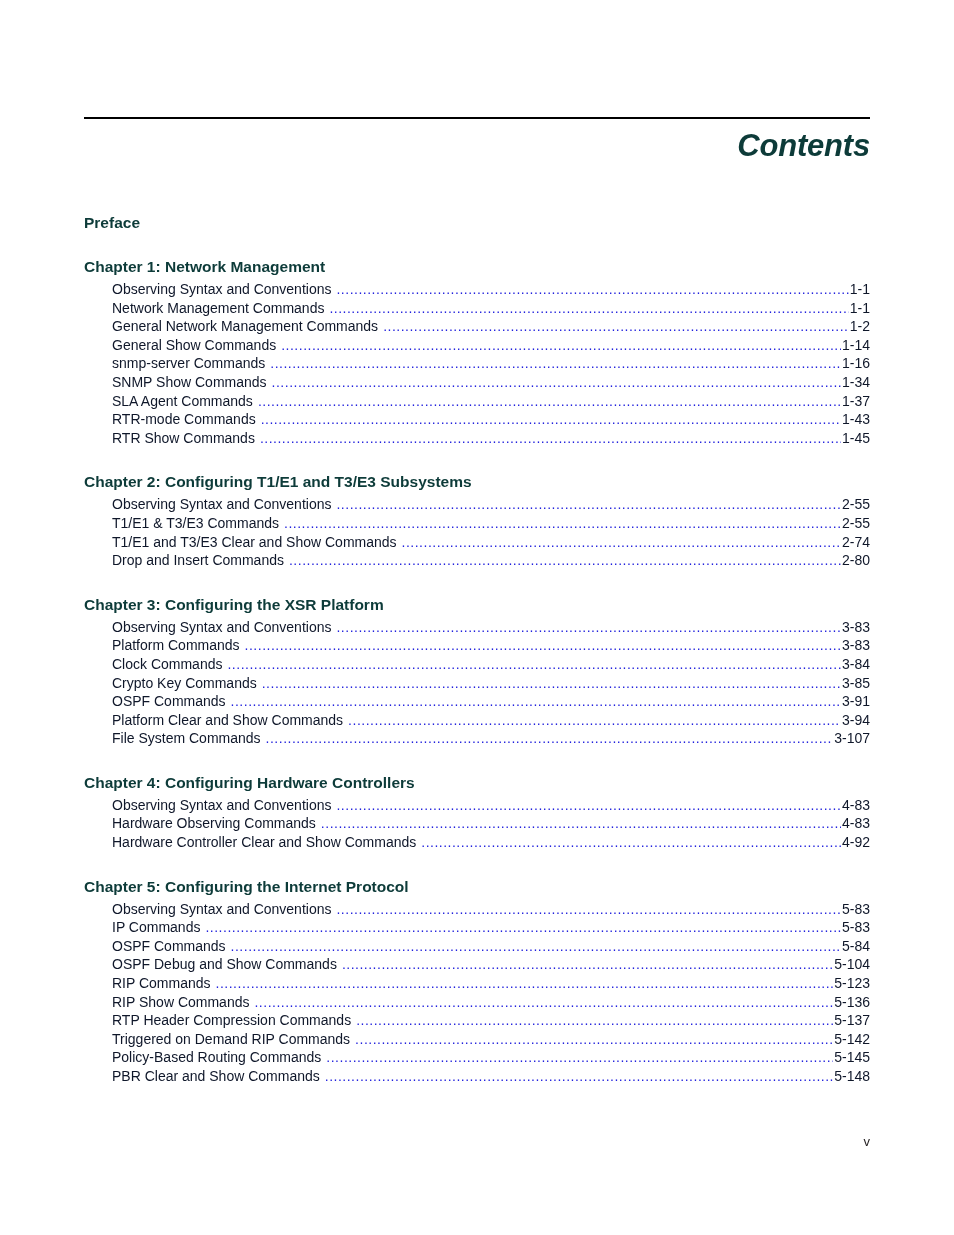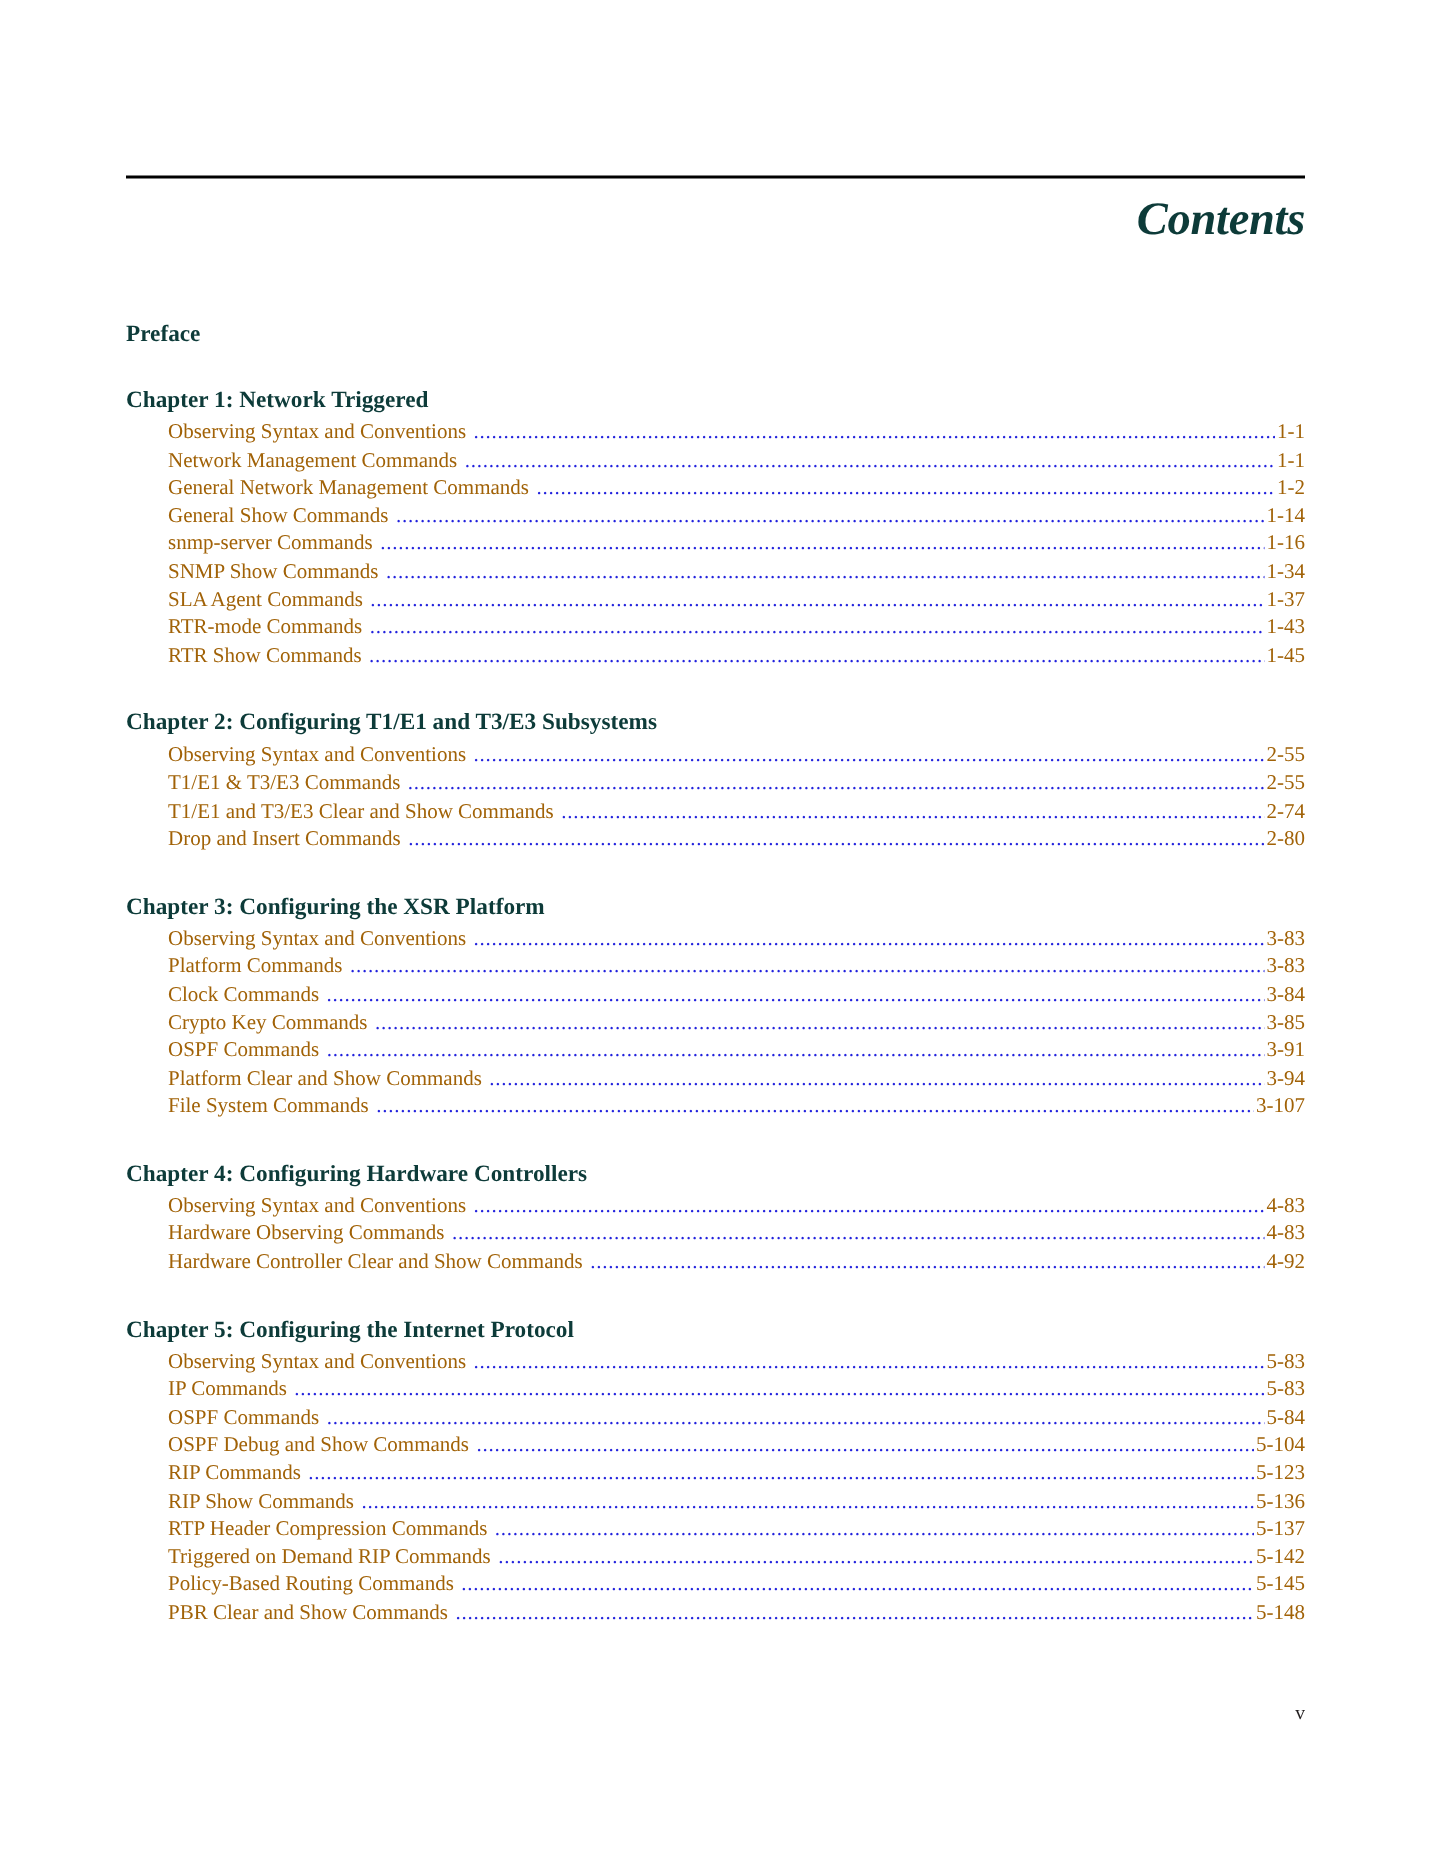--- a/index.html
+++ b/index.html
@@ -5,21 +5,21 @@
   html, body {
     margin: 0;
     padding: 0;
     background: #ffffff;
   }
   .page {
     position: relative;
     width: 954px;
     height: 1205px;
     background: #ffffff;
-    font-family: Liberation Serif, serif;
+    font-family: Liberation Sans, sans-serif;
     overflow: hidden;
   }
   .header-rule {
     position: absolute;
     left: 84px;
     top: 117px;
     width: 786px;
     height: 2px;
     background: #000000;
   }
@@ -61,21 +61,21 @@
   }
   .entry-list {
     margin: 0;
     padding: 0;
     list-style: none;
   }
   .entry {
     display: flex;
     align-items: baseline;
     font-size: 14px;
-    color: #a16207;
+    color: #0f172a;
     line-height: 18.6px;
     white-space: nowrap;
     padding-left: 28px;
   }
   .entry-label {
     flex: 0 0 auto;
   }
   .entry-leader {
     flex: 1 1 auto;
     overflow: hidden;
@@ -110,21 +110,21 @@
   <div class="header-rule"></div>
 
   <div class="doc-title">Contents</div>
 
   <div class="toc">
 
     <div class="preface-heading">Preface</div>
 
     <div id="chapters-container">
         <div class="chapter-block">
-          <div class="chapter-heading">Chapter 1: Network Triggered</div>
+          <div class="chapter-heading">Chapter 1: Network Management</div>
           <ul class="entry-list">
             <li class="entry">
               <span class="entry-label">Observing Syntax and Conventions</span>
               <span class="entry-leader"></span>
               <span class="entry-page">1-1</span>
             </li>
             <li class="entry">
               <span class="entry-label">Network Management Commands</span>
               <span class="entry-leader"></span>
               <span class="entry-page">1-1</span>

